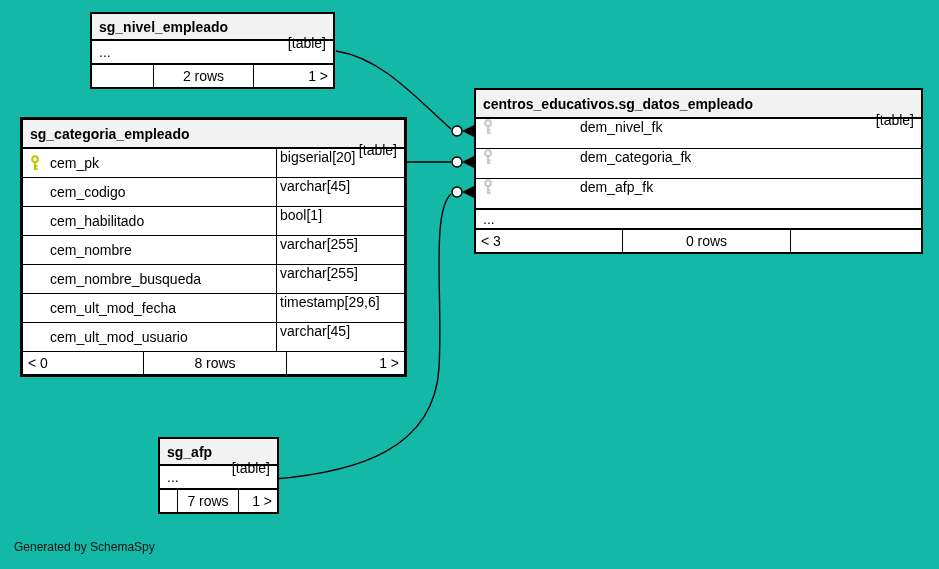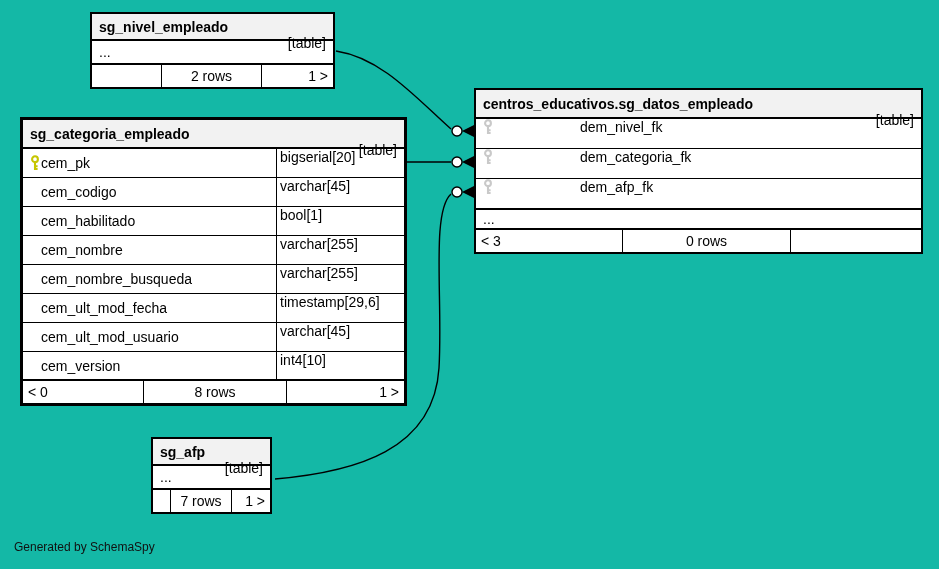--- a/index.html
+++ b/index.html
@@ -28,47 +28,47 @@
   
   .keyicon{width:12px;height:16px;flex:0 0 12px;margin-left:6px;display:inline-block;}
   .keyspace{width:12px;flex:0 0 12px;margin-left:6px;display:inline-block;}
 
   
   #t-nivel{left:90px;top:12px;width:245px;}
   #t-nivel .thead{height:25px;}
   #t-nivel .ellipsisrow{height:24px;}
   #t-nivel .tfoot{height:22px;}
   #t-nivel .fleft{flex:0 0 61px;}
-  #t-nivel .fmid{flex:0 0 101px;margin-left:8px;}
+  #t-nivel .fmid{flex:0 0 101px;}
 
   
   #t-categoria{left:20px;top:117px;width:387px;}
   #t-categoria .thead{height:27px;}
   #t-categoria .row{height:29px;}
   #t-categoria .cell-name{display:flex;align-items:center;flex:0 0 253px;border-right:1px solid #000;
                           align-self:stretch;}
-  #t-categoria .cell-name .colname{}
+  #t-categoria .cell-name .colname{margin-left:9px;}
   #t-categoria .cell-type{padding-left:3px;}
   #t-categoria .row-last{border-bottom:2px solid #000;}
   #t-categoria .tfoot{height:22px;}
   #t-categoria .fleft{flex:0 0 120px;}
   #t-categoria .fmid{flex:0 0 144px;}
 
   
   #t-datos{left:474px;top:88px;width:449px;}
   #t-datos .thead{height:27px;}
   #t-datos .row{height:30px;}
   #t-datos .fkname{margin-left:86px;}
   #t-datos .ellipsisrow{height:21px;border-top:1px solid #000;border-bottom:2px solid #000;}
   #t-datos .tfoot{height:22px;}
   #t-datos .fleft{flex:0 0 146px;}
   #t-datos .fmid{flex:0 0 169px;}
 
   
-  #t-afp{left:151px;top:437px;width:121px;}
+  #t-afp{left:158px;top:437px;width:121px;}
   #t-afp .thead{height:25px;}
   #t-afp .ellipsisrow{height:24px;}
   #t-afp .tfoot{height:22px;}
   #t-afp .fleft{flex:0 0 17px;}
   #t-afp .fmid{flex:0 0 62px;}
 
   #note{position:absolute;left:14px;top:540px;font-size:12px;color:#111;}
 </style>
 </head>
 <body>
@@ -168,27 +168,20 @@
     </div>
 
     <div class="row">
       <div class="cell-name">
         <span class="keyspace"></span>
         <span class="colname">cem_ult_mod_usuario</span>
       </div>
       <div class="cell-type">varchar[45]</div>
     </div>
 
-    <div class="row row-last">
-      <div class="cell-name">
-        <span class="keyspace"></span>
-        <span class="colname">cem_version</span>
-      </div>
-      <div class="cell-type">int4[10]</div>
-    </div>
 
     <div class="tfoot">
       <span class="fcell fleft">&lt; 0</span>
       <span class="fcell fmid">8 rows</span>
       <span class="fcell fright">1 &gt;</span>
     </div>
   </div>
 
   <div class="tbl" id="t-datos">
     <div class="thead">

